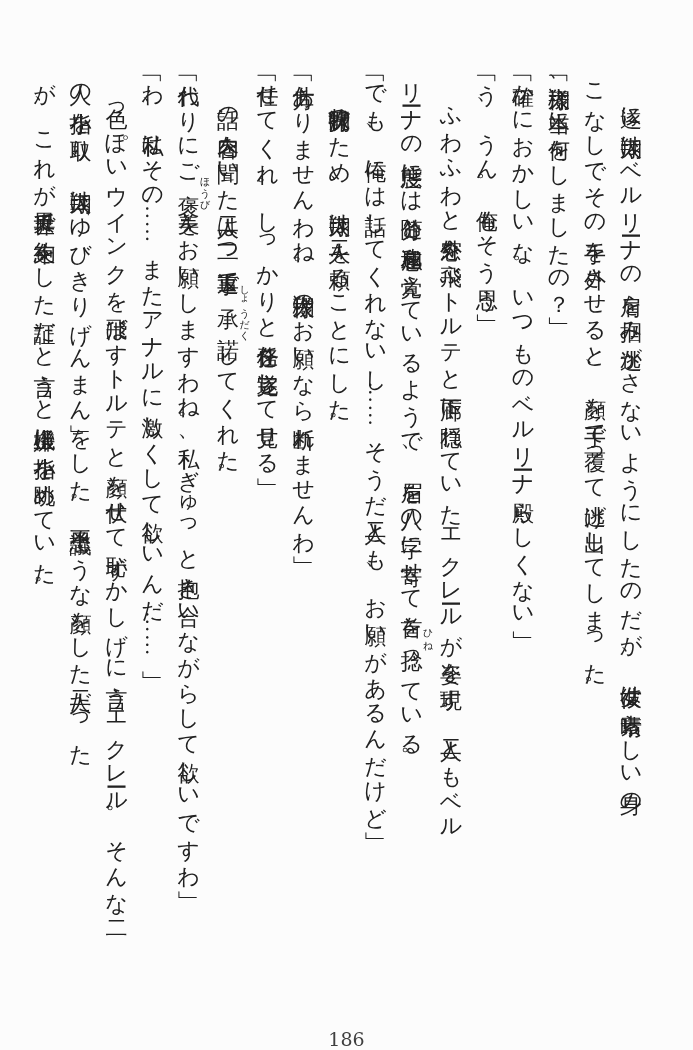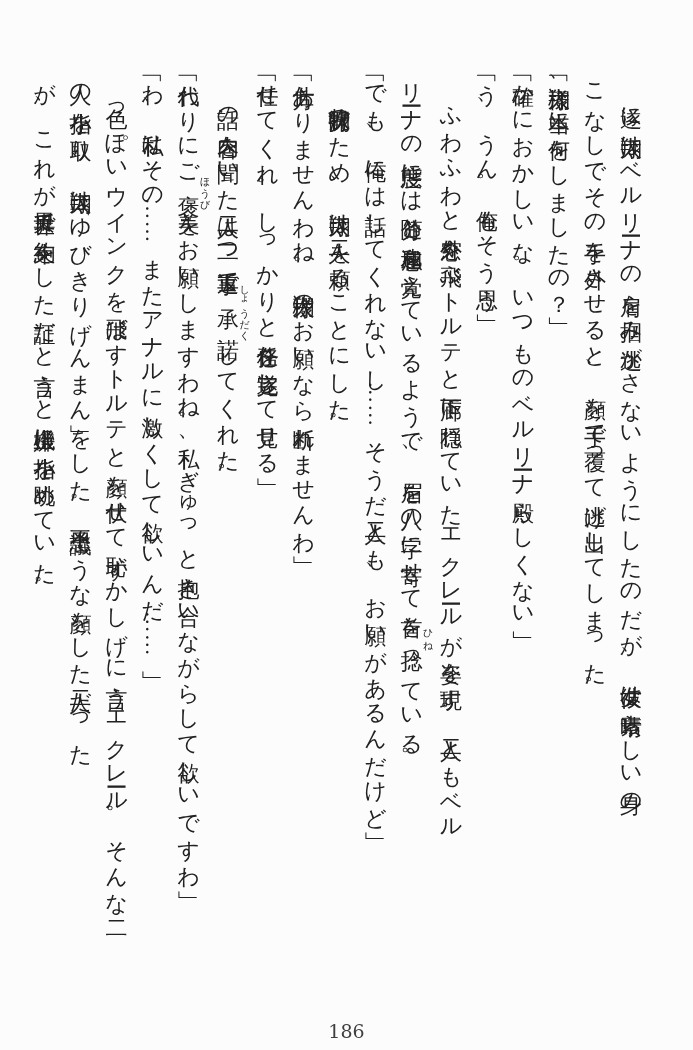--- a/index.html
+++ b/index.html
@@ -39,21 +39,21 @@
   }
   rt {
     font-size: 10px;
     letter-spacing: 0;
     color: #212121;
   }
   .page-number {
     position: absolute;
     left: 0;
     right: 0;
-    bottom: 8px;
+    bottom: 0;
     text-align: center;
     font-size: 19px;
     color: #3f3f3f;
     font-family: "DejaVu Serif", "Liberation Serif", serif;
   }
 </style>
 </head>
 <body style="background: rgb(252, 252, 252);">
 
 <div class="page">

